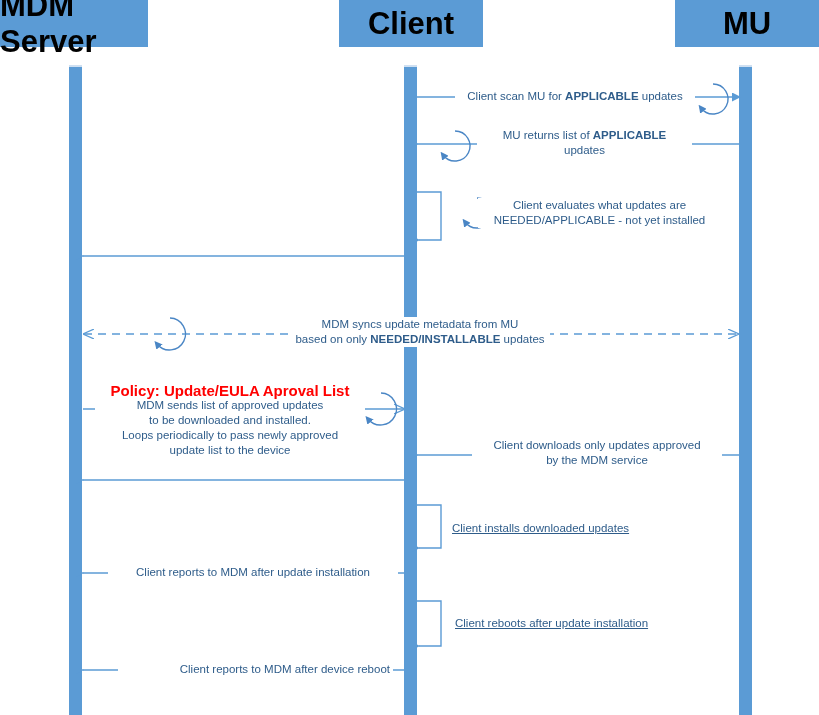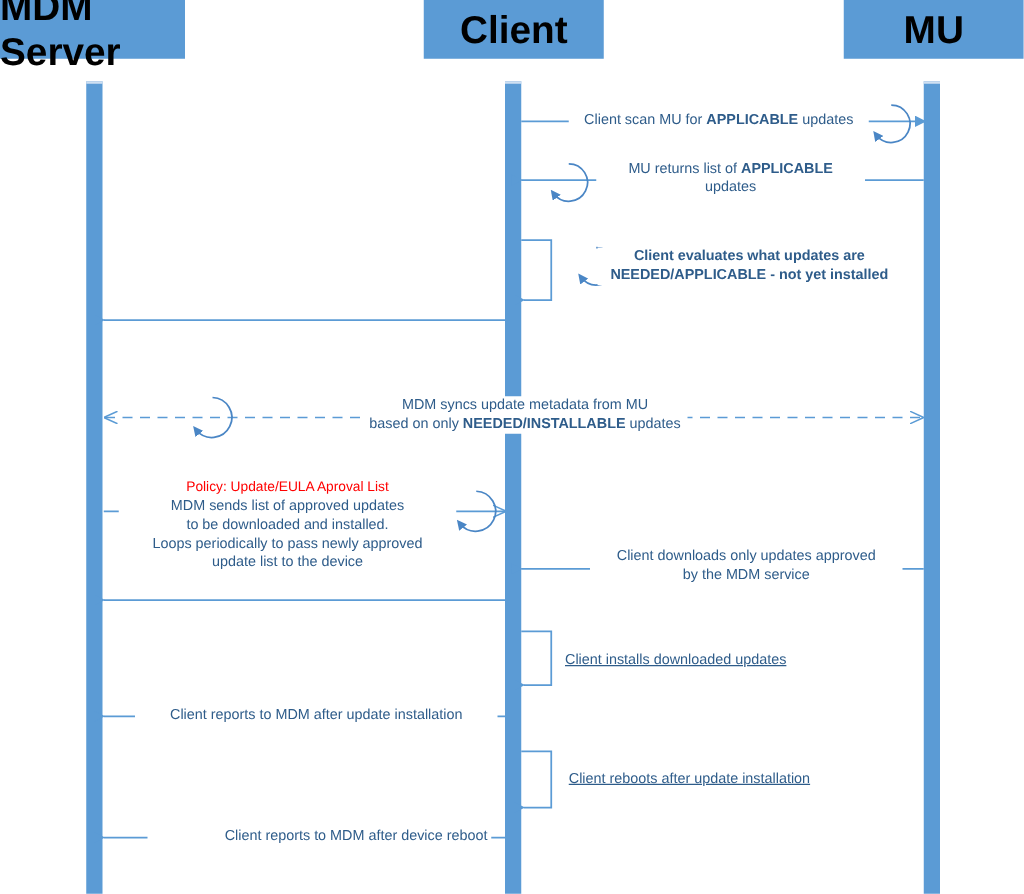--- a/index.html
+++ b/index.html
@@ -34,22 +34,22 @@
     text-align:center;
     white-space:pre-line;
     background:#ffffff;
     padding:0 3px;
     box-sizing:border-box;
   }
   .msg-label.left{text-align:left;text-decoration:underline;}
   .msg-label b{font-weight:bold;}
   .policy{
     color:#FF0000;
-    font-size:11px;
-    font-weight:normal;
+    font-size:15px;
+    font-weight:bold;
     display:block;
   }
   svg.overlay{position:absolute;left:0;top:0;width:819px;height:715px;pointer-events:none;}
 </style>
 </head>
 <body>
 
 <div id="diagram">
 
   <div class="hdr-box" style="left:0px;top:0px;width:148px;height:47px;">
@@ -138,21 +138,21 @@
 
     <g>
       <line x1="404" y1="670" x2="83" y2="670" stroke="#5B9BD5" stroke-width="1.4" marker-end="url(#ah-l)"></line>
     </g>
   </svg>
 
   <div class="msg-label" style="left:455;top:89px;left:455px;width:240px;">Client scan MU for <b>APPLICABLE</b> updates</div>
 
   <div class="msg-label" style="left:477px;top:128px;width:215px;">MU returns list of <b>APPLICABLE</b><br>updates</div>
 
-  <div class="msg-label" style="left:478px;top:198px;width:243px;font-weight:bold;">Client evaluates what updates are<br>NEEDED/APPLICABLE - not yet installed</div>
+  <div class="msg-label" style="left:478px;top:198px;width:243px;">Client evaluates what updates are<br>NEEDED/APPLICABLE - not yet installed</div>
 
 
   <div class="msg-label" style="left:290px;top:317px;width:260px;">MDM syncs update metadata from MU<br>based on only <b>NEEDED/INSTALLABLE</b> updates</div>
 
   <div class="msg-label" style="left:95px;top:368px;width:270px;">
     <span class="policy">Policy: Update/EULA Aproval List</span><span>MDM sends list of approved updates<br>to be downloaded and installed.<br>Loops periodically to pass newly approved<br>update list to the device</span>
   </div>
 
   <div class="msg-label" style="left:472px;top:438px;width:250px;">Client downloads only updates approved<br>by the MDM service</div>
 

